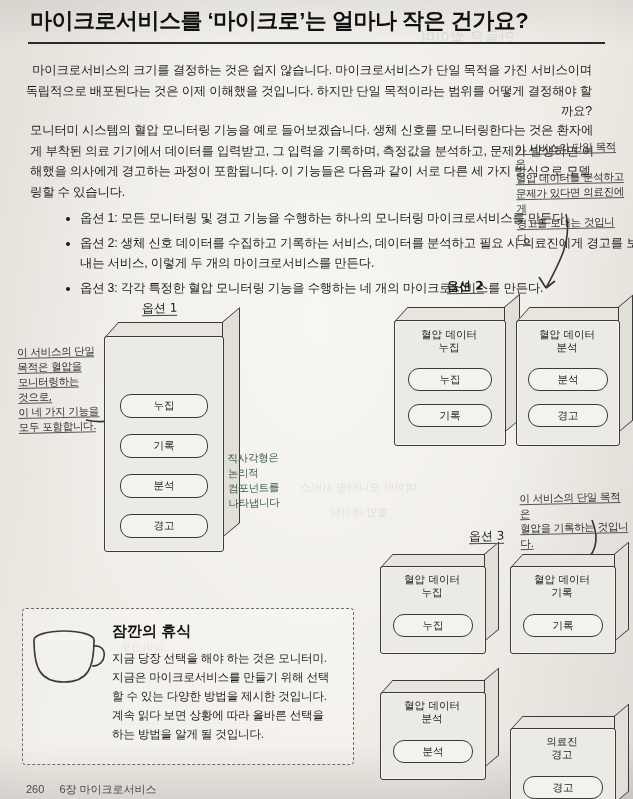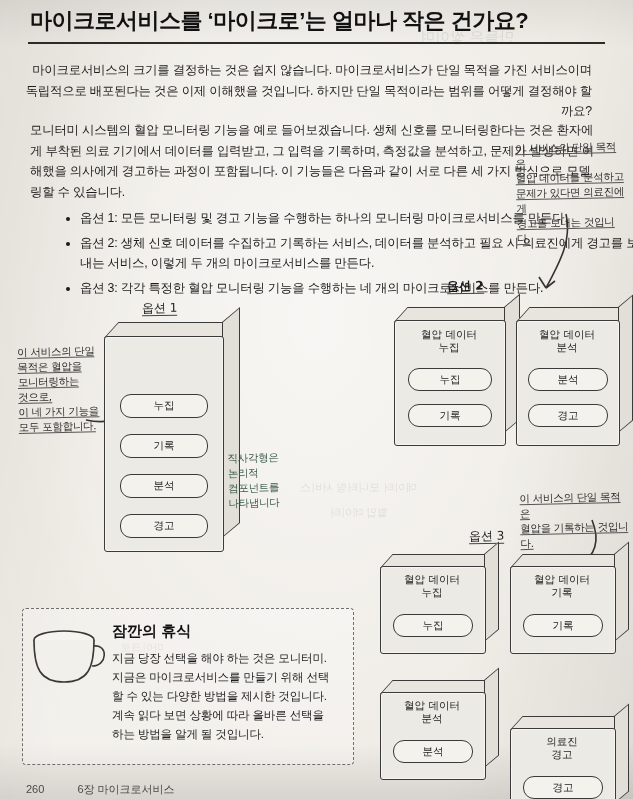--- a/index.html
+++ b/index.html
@@ -93,21 +93,21 @@
   .breaktitle{
     position:absolute;left:112px;top:622px;font-size:15px;font-weight:bold;color:#111;
   }
   .breaktext{
     position:absolute;left:112px;top:648px;width:226px;font-size:11.6px;line-height:19px;color:#1d1d1d;
     letter-spacing:-0.2px;
   }
   .pagenum{
     position:absolute;left:26px;top:782px;font-size:11px;color:#4a4a4a;
   }
-  .pagenum .ch{margin-left:30px;}
+  .pagenum .ch{margin-left:12px;}
 </style>
 </head>
 <body>
 
 <div class="page"></div>
 
 <div class="bleed" style="left:420px;top:28px;font-size:15px;">만들은 쌓이며</div>
 <div class="bleed" style="left:300px;top:480px;">데이터 모니터링 서비스</div>
 <div class="bleed" style="left:330px;top:505px;">혈압 데이터</div>
 <div class="bleed" style="left:120px;top:640px;">마이크로</div>

